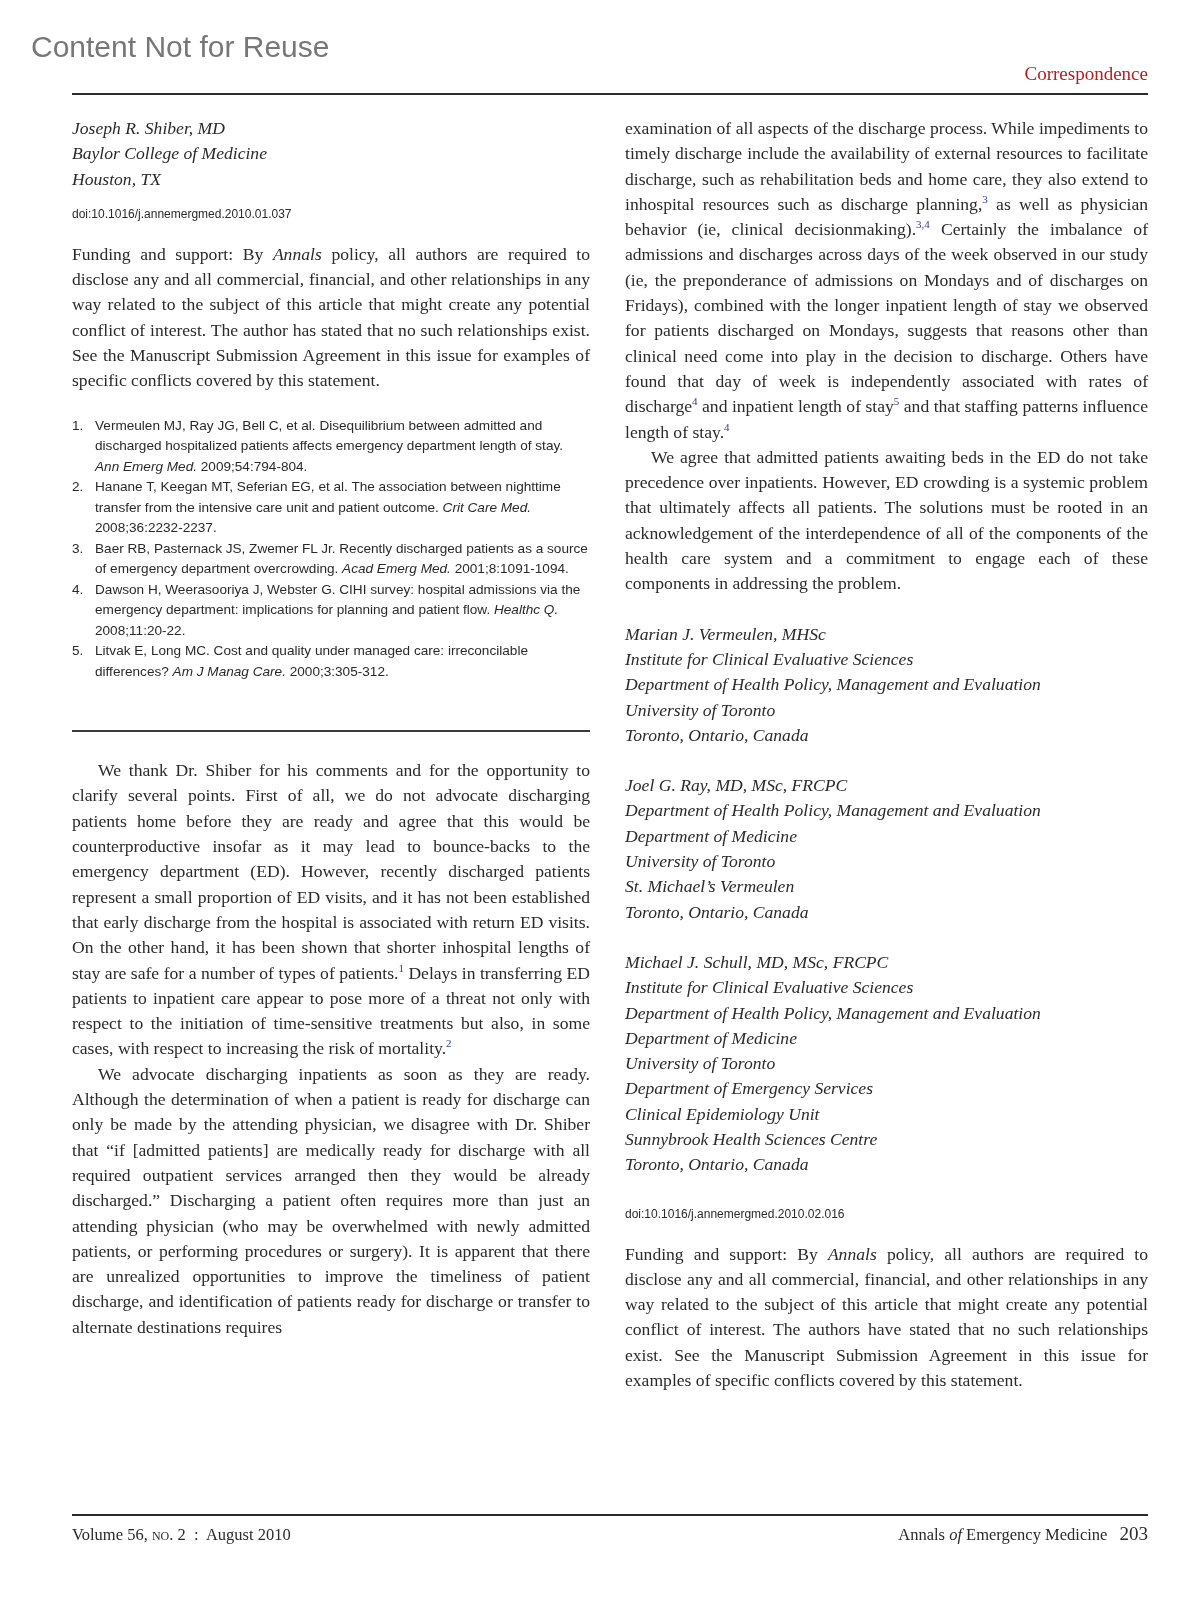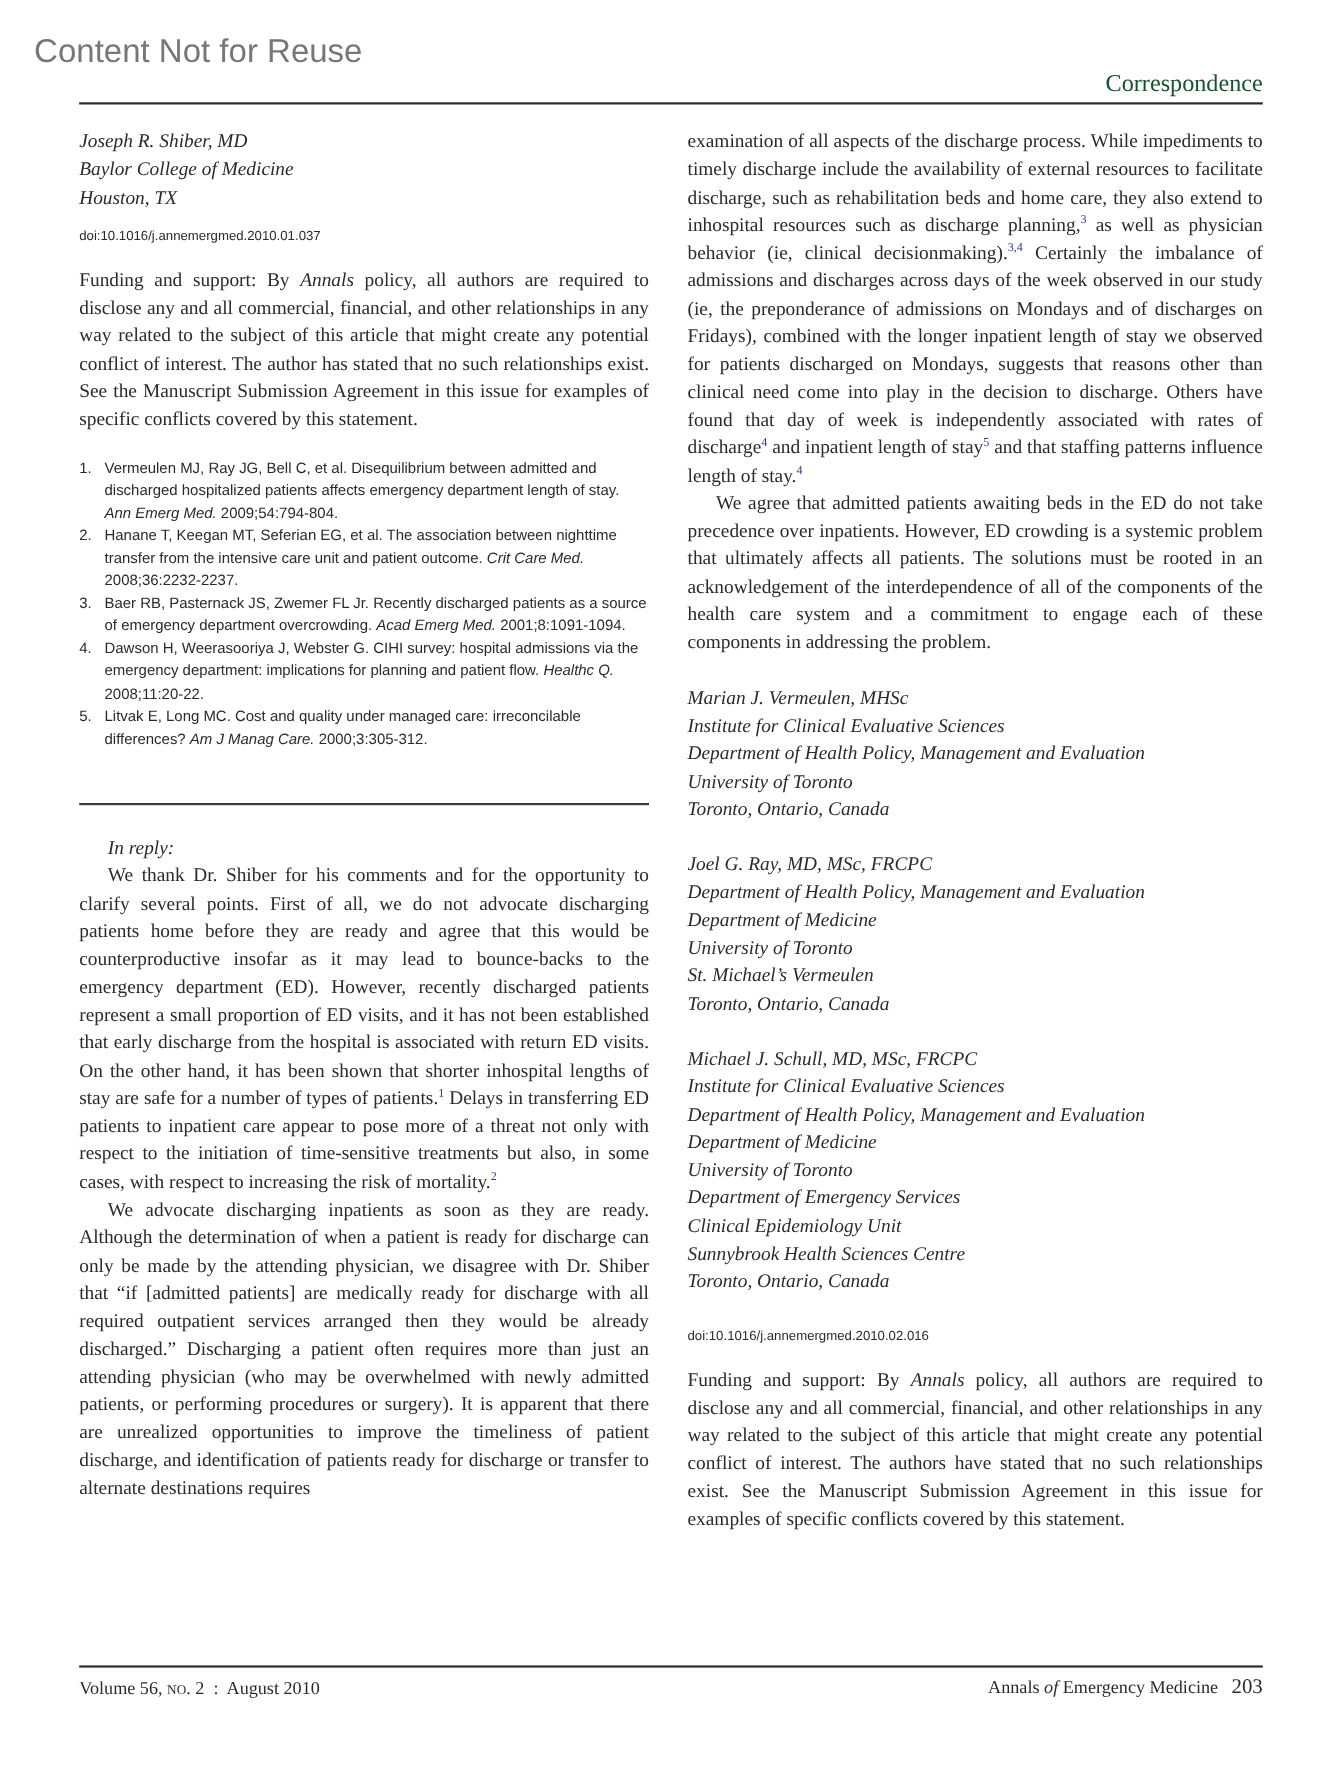--- a/index.html
+++ b/index.html
@@ -3,21 +3,21 @@
 <meta charset="utf-8">
 <style>
   html, body { margin: 0; padding: 0; background: #ffffff; }
   body { width: 1200px; height: 1606px; position: relative; overflow: hidden; color: #2a2a2a; }
   .watermark {
     position: absolute; left: 31px; top: 30px;
     font-family: "Liberation Sans", sans-serif; font-size: 30px; color: #777777;
   }
   .running-head {
     position: absolute; right: 52px; top: 63px;
-    font-family: "Liberation Serif", serif; font-size: 22px; color: #14532d;
+    font-family: "Liberation Serif", serif; font-size: 19px; color: #b91c1c;
   }
   .rule-top { position: absolute; left: 72px; right: 52px; top: 93px; height: 2px; background: #2b2b2b; }
   .rule-bottom { position: absolute; left: 72px; right: 52px; top: 1514px; height: 2px; background: #2b2b2b; }
   .col { position: absolute; top: 116px; font-family: "Liberation Serif", serif; font-size: 17.6px; line-height: 25.3px; }
   .col-left { left: 72px; width: 518px; }
   .col-right { left: 625px; width: 523px; }
   .affil { font-style: italic; margin: 0; }
   .affil div { white-space: nowrap; }
   .doi { font-family: "Liberation Sans", sans-serif; font-size: 12px; line-height: 20px; margin: 12px 0 18px 0; }
   .para { margin: 0; text-align: justify; }
@@ -93,21 +93,20 @@
     <li>
       <span class="num">5.</span>
       <span>Litvak E, Long MC. Cost and quality under managed care: irreconcilable differences?</span>
       <i>Am J Manag Care.</i>
       <span>2000;3:305-312.</span>
     </li>
   </ol>
 
   <div class="divider"></div>
 
-  <p class="inreply">In reply:</p>
   <p class="para indent"><span>We thank Dr. Shiber for his comments and for the opportunity to clarify several points. First of all, we do not advocate discharging patients home before they are ready and agree that this would be counterproductive insofar as it may lead to bounce-backs to the emergency department (ED). However, recently discharged patients represent a small proportion of ED visits, and it has not been established that early discharge from the hospital is associated with return ED visits. On the other hand, it has been shown that shorter inhospital lengths of stay are safe for a number of types of patients.</span><sup class="cite">1</sup><span> Delays in transferring ED patients to inpatient care appear to pose more of a threat not only with respect to the initiation of time-sensitive treatments but also, in some cases, with respect to increasing the risk of mortality.</span><sup class="cite">2</sup></p>
   <p class="para indent" id="p2"><span>We advocate discharging inpatients as soon as they are ready. Although the determination of when a patient is ready for discharge can only be made by the attending physician, we disagree with Dr. Shiber that “if [admitted patients] are medically ready for discharge with all required outpatient services arranged then they would be already discharged.” Discharging a patient often requires more than just an attending physician (who may be overwhelmed with newly admitted patients, or performing procedures or surgery). It is apparent that there are unrealized opportunities to improve the timeliness of patient discharge, and identification of patients ready for discharge or transfer to alternate destinations requires</span></p>
 </div>
 
 <div class="col col-right">
   <p class="para" id="p2cont"><span>examination of all aspects of the discharge process. While impediments to timely discharge include the availability of external resources to facilitate discharge, such as rehabilitation beds and home care, they also extend to inhospital resources such as discharge planning,</span><sup class="cite">3</sup><span> as well as physician behavior (ie, clinical decisionmaking).</span><sup class="cite">3,4</sup><span> Certainly the imbalance of admissions and discharges across days of the week observed in our study (ie, the preponderance of admissions on Mondays and of discharges on Fridays), combined with the longer inpatient length of stay we observed for patients discharged on Mondays, suggests that reasons other than clinical need come into play in the decision to discharge. Others have found that day of week is independently associated with rates of discharge</span><sup class="cite">4</sup><span> and inpatient length of stay</span><sup class="cite">5</sup><span> and that staffing patterns influence length of stay.</span><sup class="cite">4</sup></p>
   <p class="para indent" style="margin-bottom:25px;">We agree that admitted patients awaiting beds in the ED do not take precedence over inpatients. However, ED crowding is a systemic problem that ultimately affects all patients. The solutions must be rooted in an acknowledgement of the interdependence of all of the components of the health care system and a commitment to engage each of these components in addressing the problem.</p>
 
   <div class="affil author-block">
     <div>Marian J. Vermeulen, MHSc</div>

